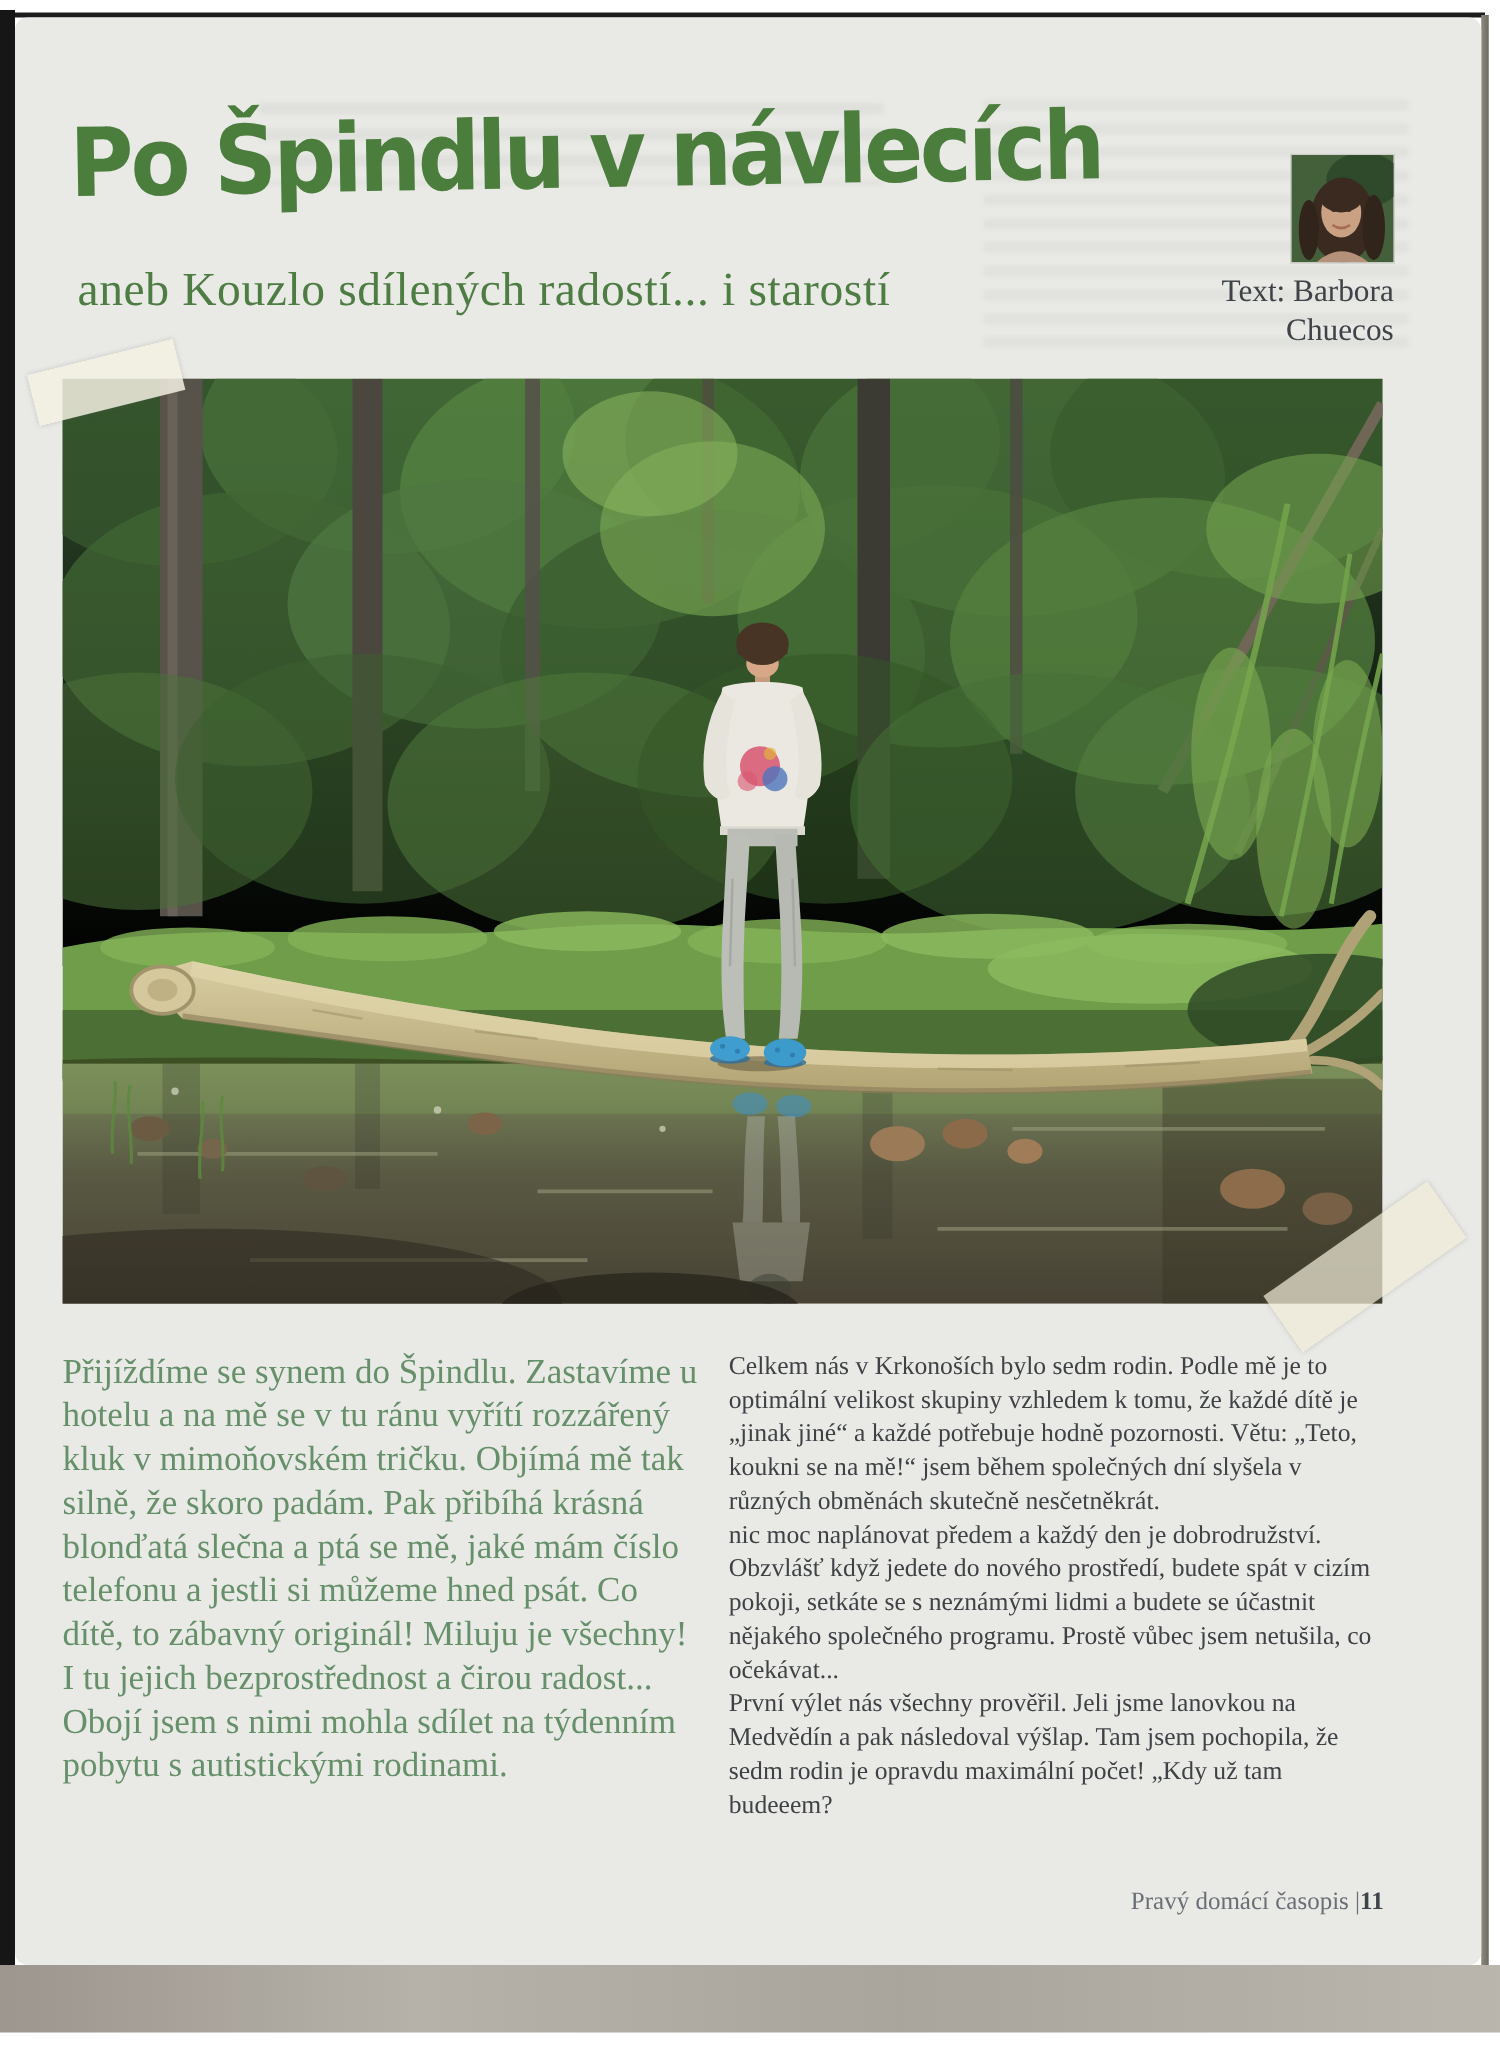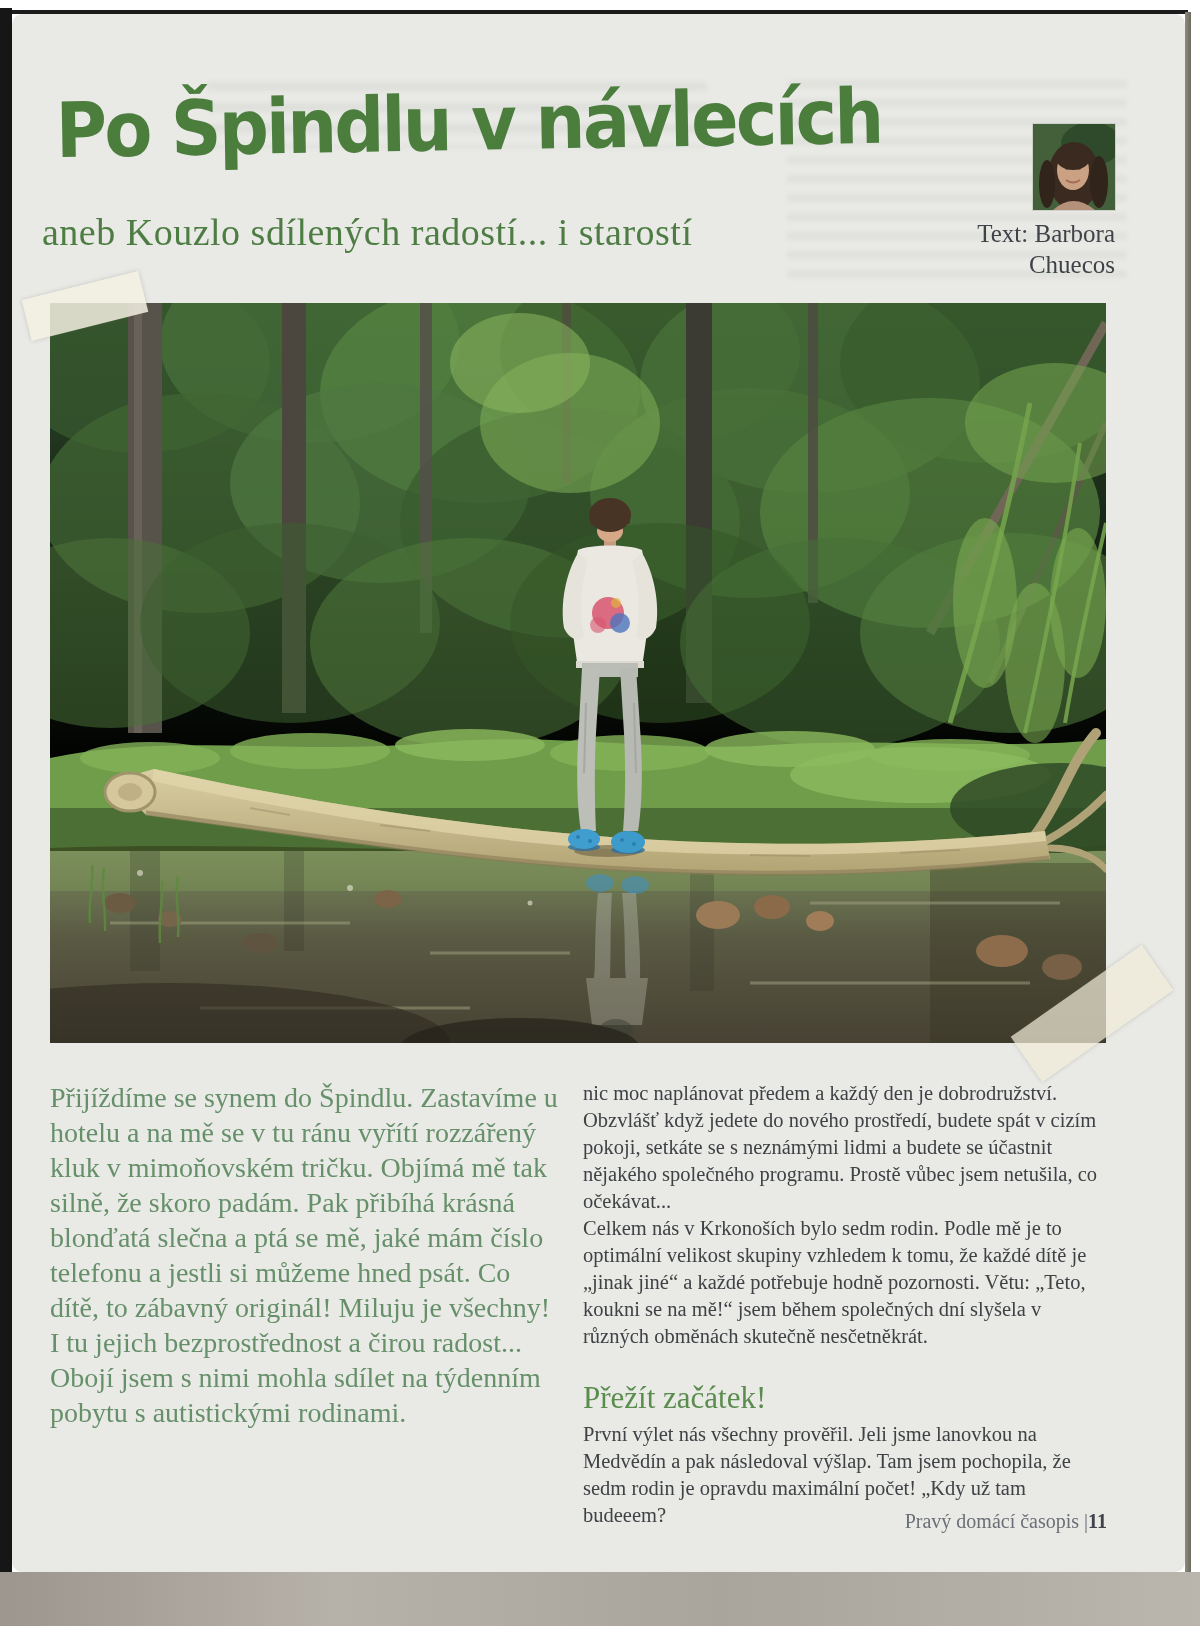--- a/index.html
+++ b/index.html
@@ -23,21 +23,21 @@
   .ghost-b{left:775px;top:66px;width:340px;height:200px;
     background:repeating-linear-gradient(180deg,rgba(135,150,130,.16) 0 8px,rgba(0,0,0,0) 8px 19px);}
   
   .title{
     position:absolute;left:43px;top:72px;margin:0;
     font-family:"DejaVu Sans", sans-serif;font-weight:bold;
     font-size:76px;letter-spacing:-3px;color:#4b7d3d;
     transform:rotate(-1deg) scaleX(.92);transform-origin:left top;white-space:nowrap;
   }
   .subtitle{
-    position:absolute;left:30px;top:196px;margin:0;font-weight:normal;
+    position:absolute;left:50px;top:196px;margin:0;font-weight:normal;
     font-size:38px;color:#4e7d44;white-space:nowrap;letter-spacing:.5px;
   }
   .author{position:absolute;right:70px;top:110px;width:170px;text-align:right;}
   .author-photo{width:82px;height:86px;margin-left:88px;display:block;
     outline:1px solid #cfcfca;}
   .author-credit{margin-top:8px;font-size:25px;line-height:1.25;color:#3f4347;}
   
   .main-photo{position:absolute;left:38px;top:289px;width:1056px;height:740px;margin:0;padding:0;}
   .main-photo svg{display:block;width:1056px;height:740px;}
   .tape{position:absolute;background:rgba(243,240,226,.85);
@@ -267,23 +267,22 @@
     </svg>
   </figure>
   <div class="tape tape-tl"></div>
   <div class="tape tape-br"></div>
 
   <main class="columns">
     <div class="col-left">
       <p class="lead">Přijíždíme se synem do Špindlu. Zastavíme u hotelu a na mě se v tu ránu vyřítí rozzářený kluk v mimoňovském tričku. Objímá mě tak silně, že skoro padám. Pak přibíhá krásná blonďatá slečna a ptá se mě, jaké mám číslo telefonu a jestli si můžeme hned psát. Co dítě, to zábavný originál! Miluju je všechny! I tu jejich bezprostřednost a čirou radost... Obojí jsem s nimi mohla sdílet na týdenním pobytu s autistickými rodinami.</p>
     </div>
     <div class="col-right">
+      <p class="body-text">Celkem nás v Krkonoších bylo sedm rodin. Podle mě je to optimální velikost skupiny vzhledem k tomu, že každé dítě je „jinak jiné“ a každé potřebuje hodně pozornosti. Větu: „Teto, koukni se na mě!“ jsem během společných dní slyšela v různých obměnách skutečně nesčetněkrát.</p>
       <p class="body-text">nic moc naplánovat předem a každý den je dobrodružství. Obzvlášť když jedete do nového prostředí, budete spát v cizím pokoji, setkáte se s neznámými lidmi a budete se účastnit nějakého společného programu. Prostě vůbec jsem netušila, co očekávat...</p>
-      <p class="body-text">Celkem nás v Krkonoších bylo sedm rodin. Podle mě je to optimální velikost skupiny vzhledem k tomu, že každé dítě je „jinak jiné“ a každé potřebuje hodně pozornosti. Větu: „Teto, koukni se na mě!“ jsem během společných dní slyšela v různých obměnách skutečně nesčetněkrát.</p>
-      <h3 class="section-heading">Přežít začátek!</h3>
       <p class="body-text">První výlet nás všechny prověřil. Jeli jsme lanovkou na Medvědín a pak následoval výšlap. Tam jsem pochopila, že sedm rodin je opravdu maximální počet! „Kdy už tam budeeem?</p>
     </div>
   </main>
 
   <div class="page-footer">
     <span>Pravý domácí časopis |</span><b>11</b>
   </div>
 </div>
 
 </body></html>

